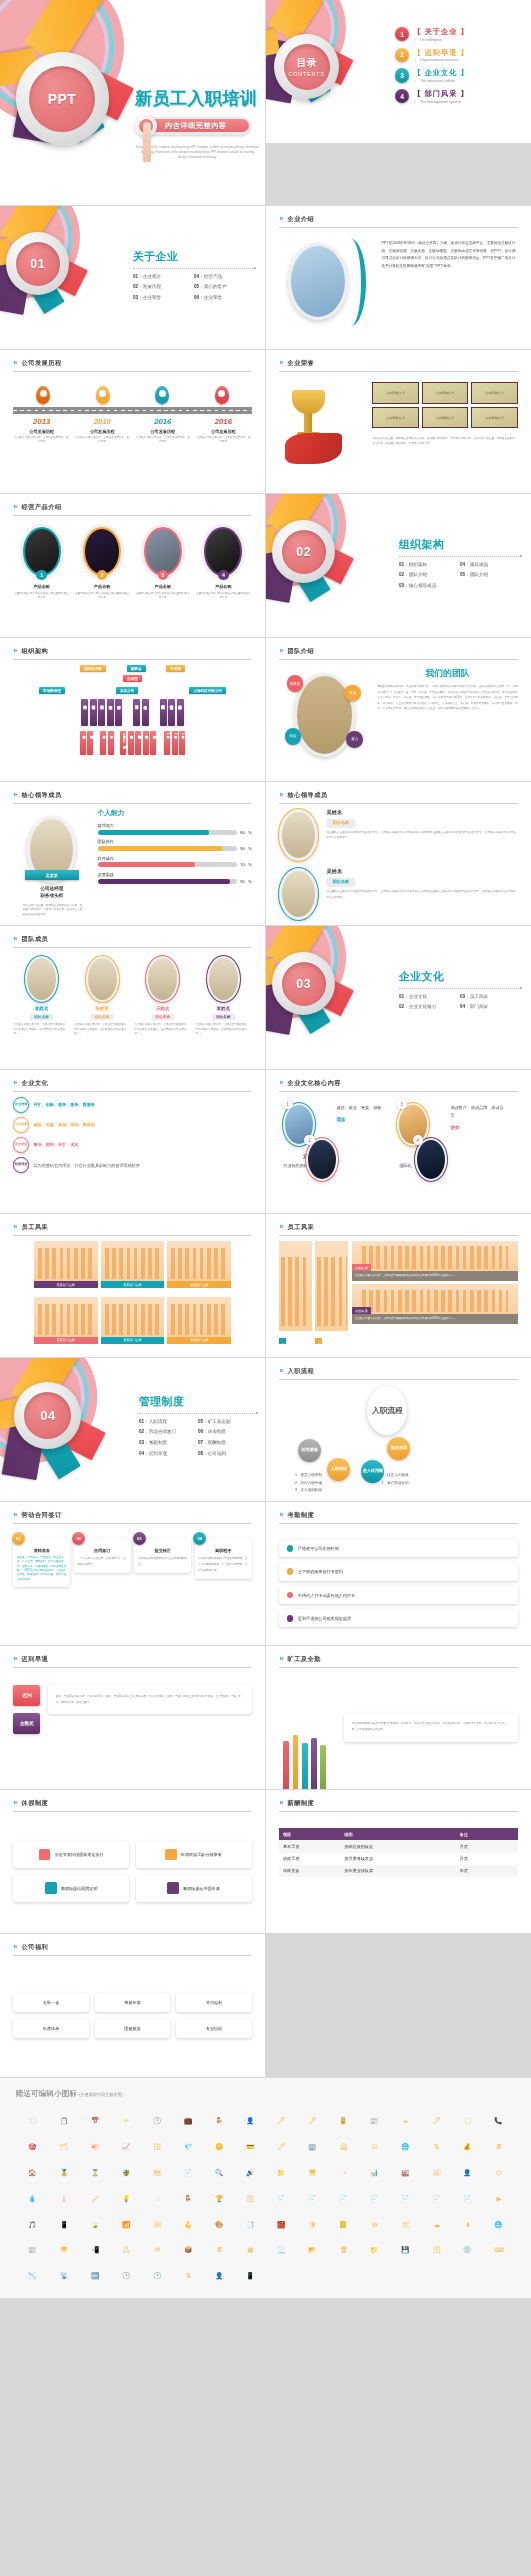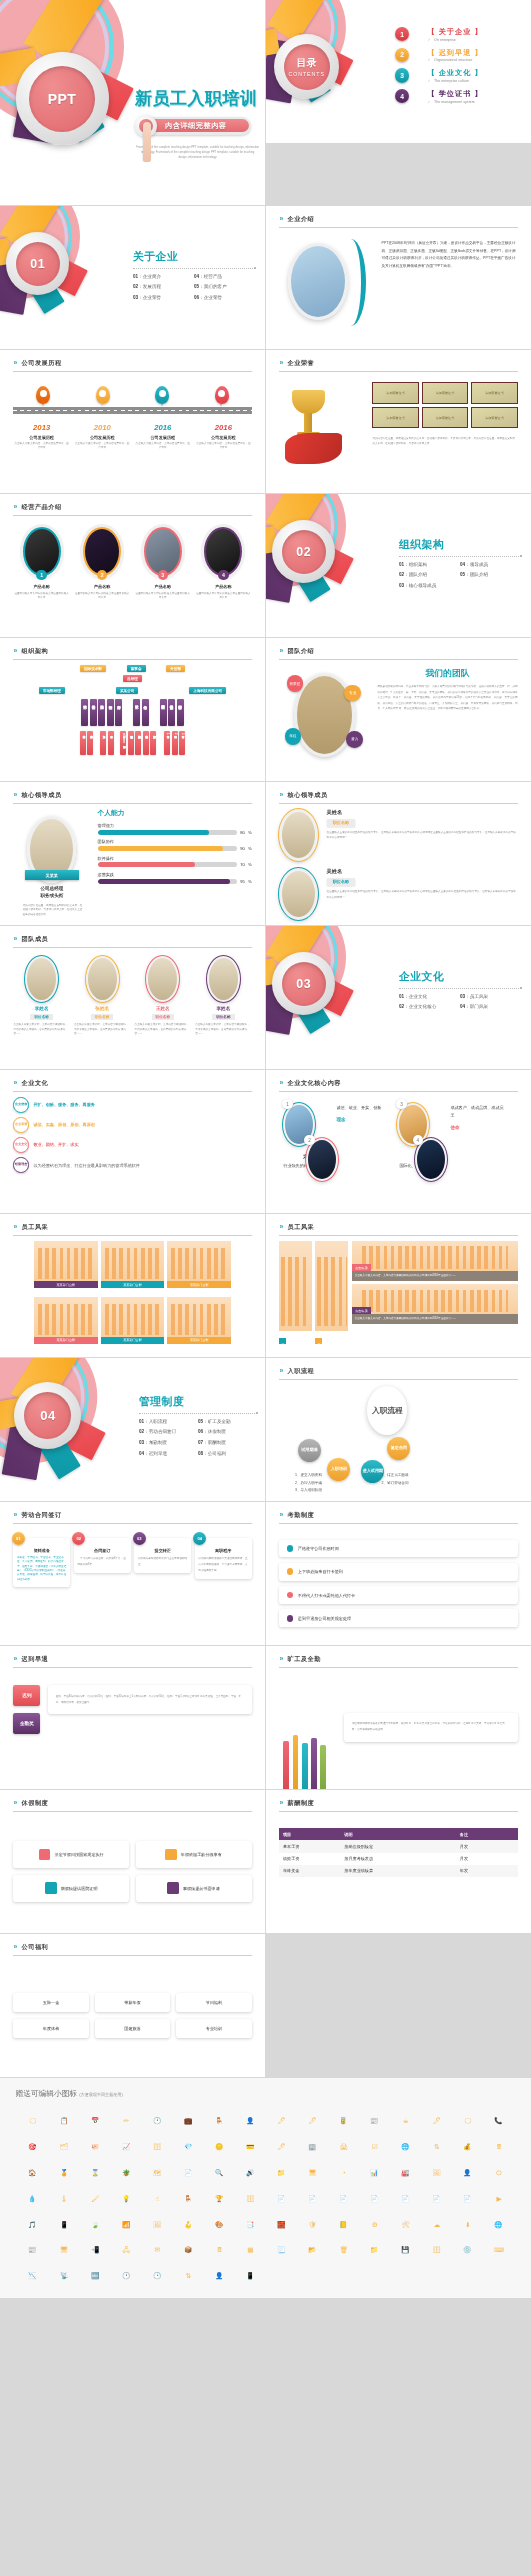--- a/index.html
+++ b/index.html
@@ -92,21 +92,21 @@
     background:linear-gradient(180deg,#f6d7c4,#eec0a8);
     border-radius:4.1px 4.1px 2.1px 2.1px; box-shadow:-0.5px 0 1px rgba(0,0,0,.12);
   }
   .cover-en {
     position:absolute; top:145px; left:5.2px; width:123px;
     font-size:2.8px; line-height:1.85; color:#9a9a9a; text-align:center;
   }
 
   
   .toc { position:absolute; left:129px; top:27px; }
-  .toc-row { display:flex; align-items:flex-start; margin-bottom:6.2px;gap:14px; }
+  .toc-row { display:flex; align-items:flex-start; margin-bottom:6.2px; }
   .toc-num {
     width:14.4px; height:14.4px; border-radius:50%; color:#fff;
     font-size:6.7px; font-weight:bold; display:flex; align-items:center; justify-content:center;
     box-shadow:0 1px 2.1px rgba(0,0,0,.3); flex:none; margin-right:4.1px;
   }
   .toc-cn { font-size:7.2px; font-weight:bold; letter-spacing:1px; }
   .toc-en { font-size:3.6px; color:#8e8e8e; margin-top:0.5px; }
   .toc-en:before { content:"\2713"; color:#b5b5b5; margin-right:3.6px; }
 
   
@@ -261,21 +261,21 @@
       <div class="toc-row">
         <div class="toc-num" style="background:linear-gradient(180deg,#2bb9c8,#0f93a2)">3</div>
         <div>
             <div class="toc-cn" style="color:#12a4b4">【 企业文化 】</div>
              <div class="toc-en">The enterprise culture</div>
           </div>
       </div>
       <div class="toc-row">
         <div class="toc-num" style="background:linear-gradient(180deg,#754180,#4f2759)">4</div>
         <div>
-            <div class="toc-cn" style="color:#5e2f68">【 学位证书 】</div>
+            <div class="toc-cn" style="color:#5e2f68">【 部门风采 】</div>
              <div class="toc-en">The management system</div>
           </div>
       </div>
     </div>
   </div>
 
   <div class="slide">
     <div class="pinwheel" style="left:-44px;top:-31px;transform:scale(.8);transform-origin:0 0;">
       <div class="disc"></div>
         <div class="ring1"></div>
@@ -341,21 +341,21 @@
         <div class="pin" style="color:#12a4b4">
             <div class="head" style="background:linear-gradient(180deg,#2dbac9,#0e93a1)"></div>
             <div class="tip"></div>
           </div>
         <div class="pin" style="color:#e8454b">
             <div class="head" style="background:linear-gradient(180deg,#f4656b,#df3a41)"></div>
             <div class="tip"></div>
           </div>
       </div>
       <div class="road"></div>
-      <div class="grid4" style="margin-top:9px;">
+      <div class="grid4" style="margin-top:3px;">
         <div class="txt-c">
           <div class="year" style="color:#ea6a10">2013</div>
           <div style="font-size:4.1px;font-weight:bold;margin:2.6px 0 2.1px;">公司发展历程</div>
           <div class="tiny">点击输入需要文字内容，文字内容任意替换，图片可替</div>
         </div>
         <div class="txt-c">
           <div class="year" style="color:#f5a93a">2010</div>
           <div style="font-size:4.1px;font-weight:bold;margin:2.6px 0 2.1px;">公司发展历程</div>
           <div class="tiny">点击输入需要文字内容，文字内容任意替换，图片可替</div>
         </div>

